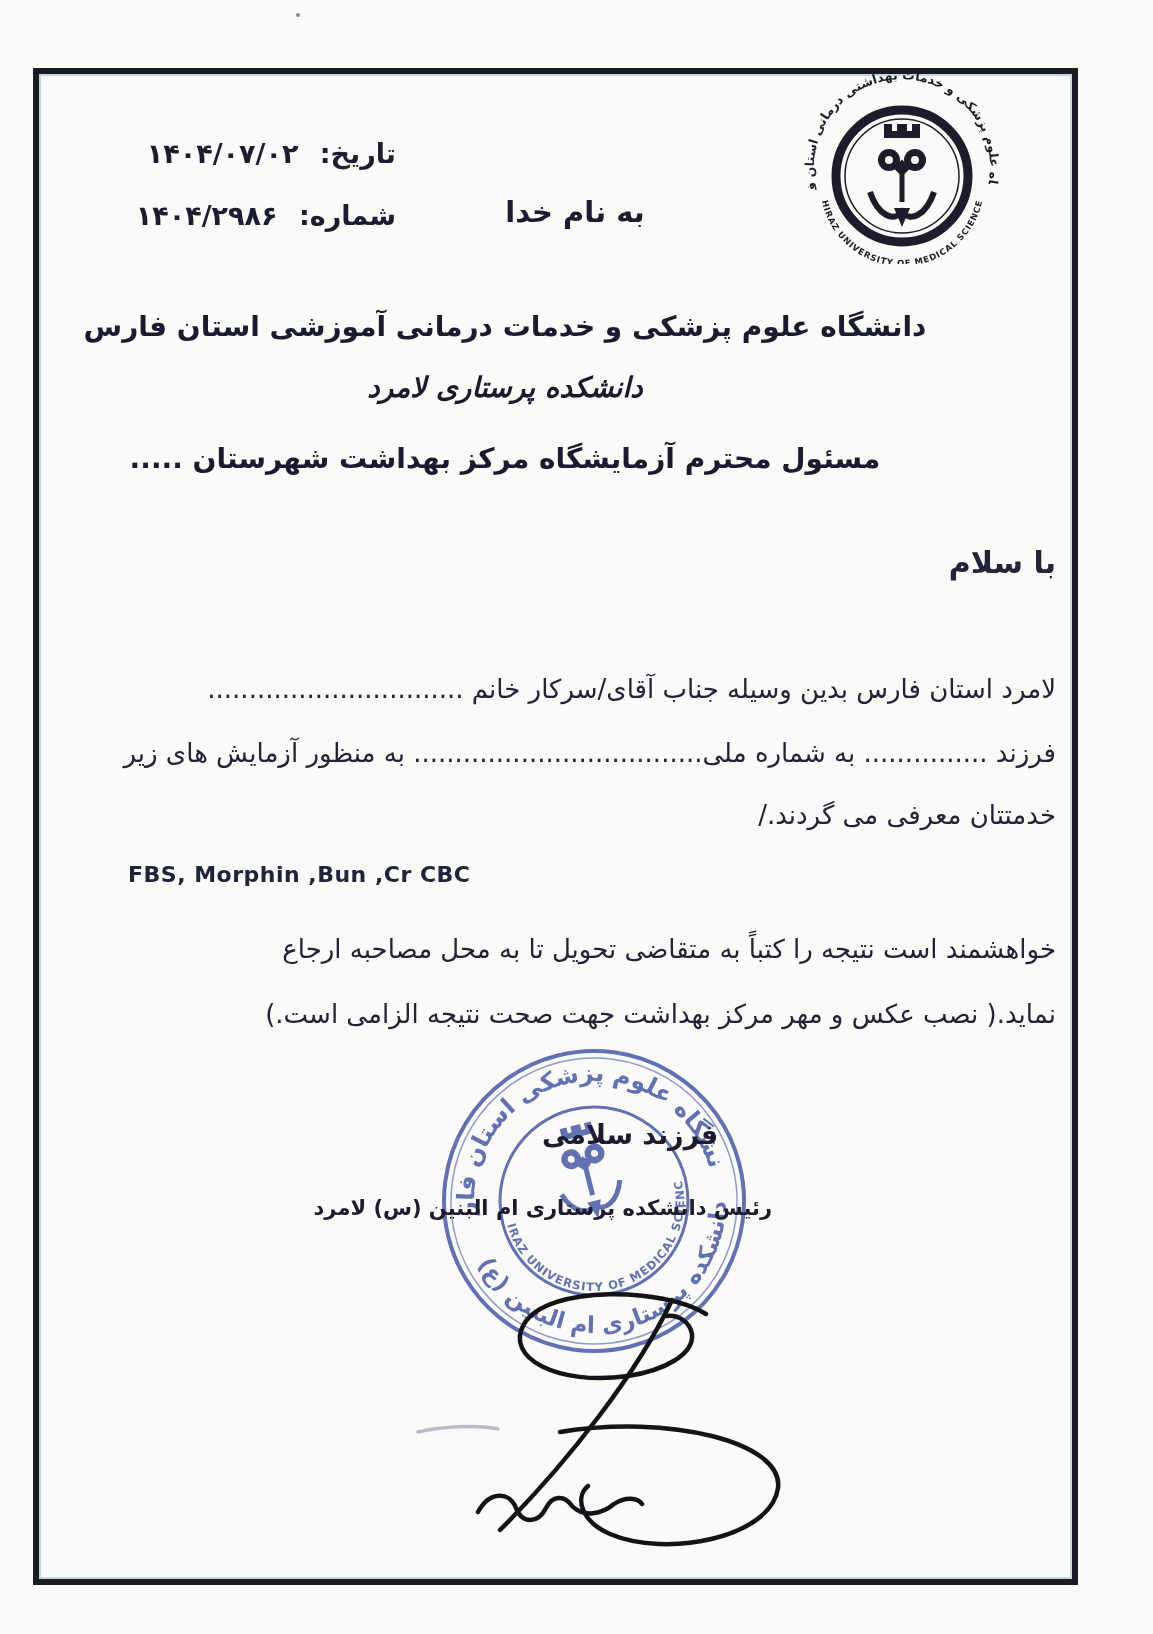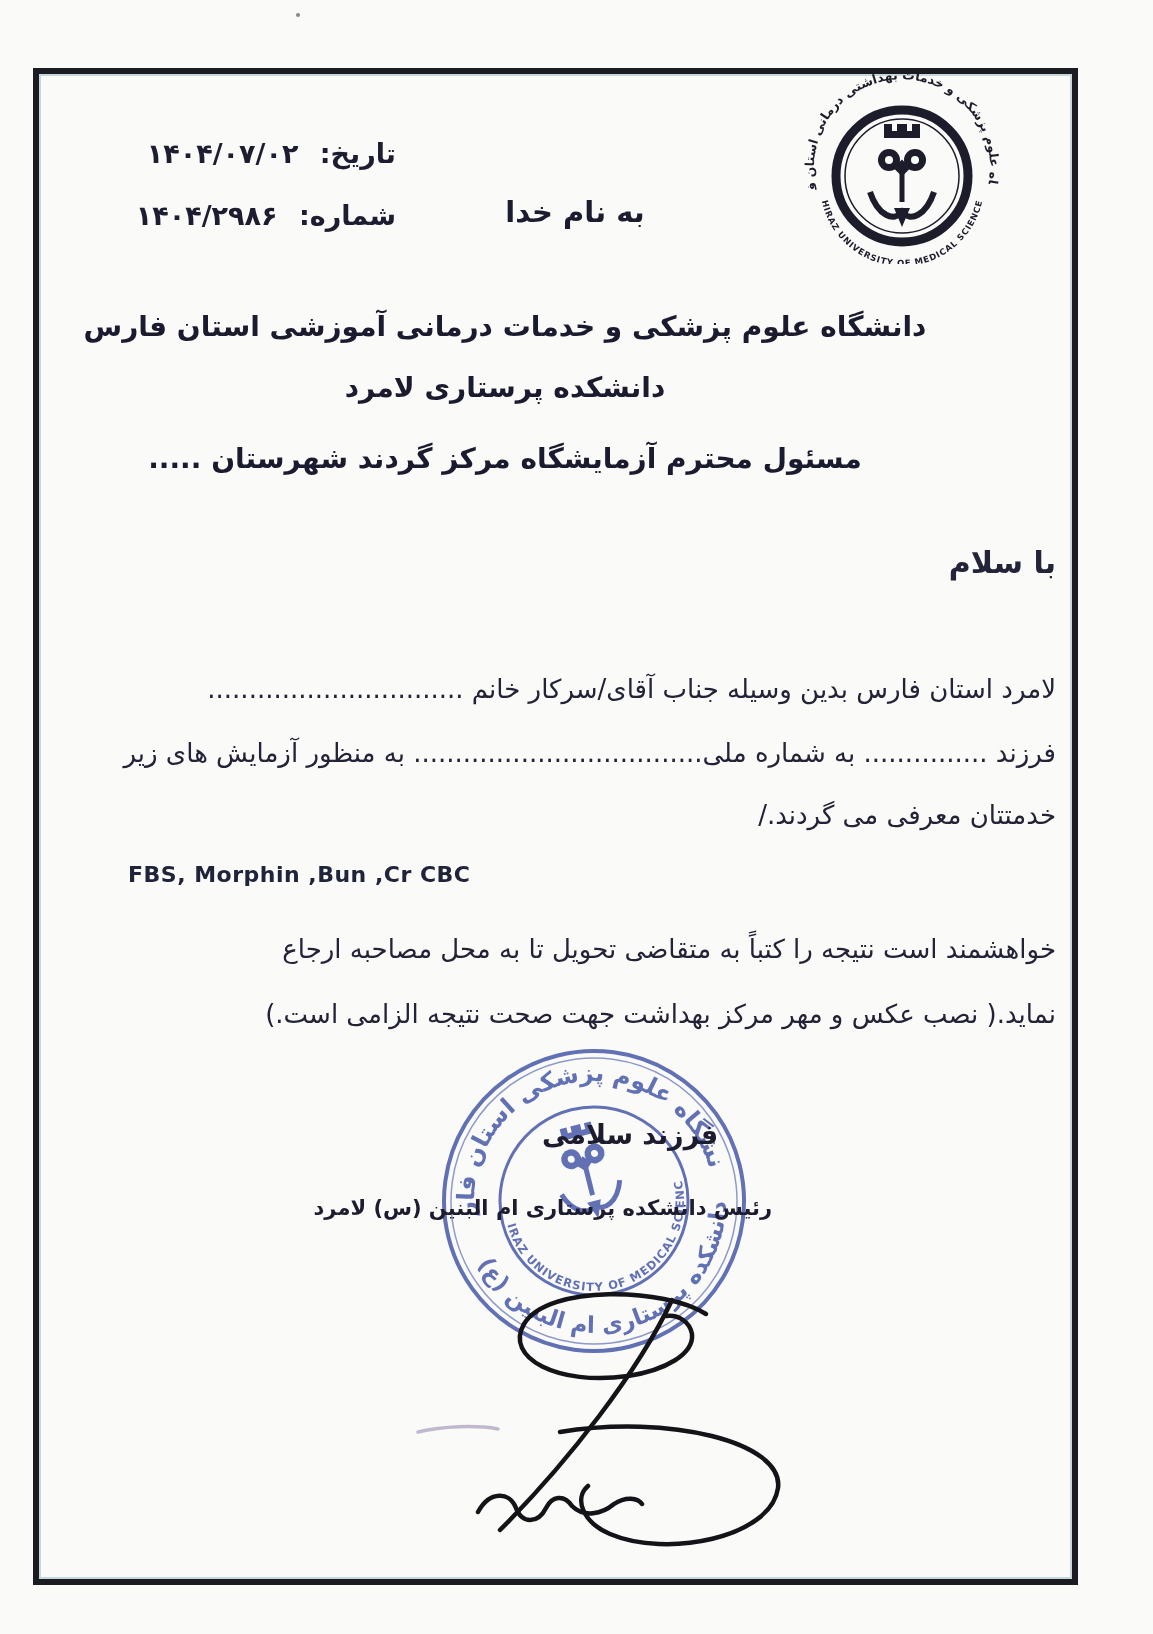--- a/index.html
+++ b/index.html
@@ -30,21 +30,21 @@
   .bismillah{
     position:absolute;left:430px;top:195px;width:290px;
     text-align:center;font-size:29px;font-weight:700;color:#1c1c30;direction:rtl;
   }
   .logo-wrap{position:absolute;left:792px;top:64px;width:215px;height:205px;}
   .heading{
     position:absolute;left:5px;width:1000px;text-align:center;
     direction:rtl;font-weight:700;font-size:28px;color:#1b1b2f;white-space:nowrap;
   }
   .org1{top:310px;}
-  .org2{top:371px;}
+  .org2{top:371px;font-style:italic;}
   .recipient{top:442px;}
   .salam{
     position:absolute;right:141px;top:545px;direction:rtl;
     font-size:30px;font-weight:700;color:#23233a;white-space:nowrap;
   }
   .bline,.rline{
     position:absolute;right:141px;direction:rtl;white-space:nowrap;
     font-size:26px;font-weight:500;color:#232338;
   }
   .b1{top:610px;} .b2{top:674px;margin-left:44px;} .b3{top:738px;} .b4{top:800px;}
@@ -111,21 +111,21 @@
         <path d="M102,144 L110,163 L118,144 Z"></path>
       </g>
       <text font-size="8.5" font-weight="700" letter-spacing="0.8" fill="#1c1c2b">
         <textPath href="#logoBotArc" startOffset="50%" text-anchor="middle">SHIRAZ UNIVERSITY OF MEDICAL SCIENCES</textPath>
       </text>
     </svg>
   </div>
 
   <div class="heading org1">دانشگاه علوم پزشکی و خدمات درمانی آموزشی استان فارس</div>
   <div class="heading org2">دانشکده پرستاری لامرد</div>
-  <div class="heading recipient">مسئول محترم آزمایشگاه مرکز گردند شهرستان .....</div>
+  <div class="heading recipient">مسئول محترم آزمایشگاه مرکز بهداشت شهرستان .....</div>
 
   <div class="salam">با سلام</div>
 
   <div class="bline b2">لامرد استان فارس بدین وسیله جناب آقای/سرکار خانم ...............................</div>
   <div class="bline b3">فرزند ............... به شماره ملی................................... به منظور آزمایش های زیر</div>
   <div class="bline b4">خدمتتان  معرفی می گردند./</div>
 
   <div class="tests">FBS, Morphin ,Bun ,Cr  CBC</div>
 
   <div class="rline r1">خواهشمند است نتیجه را کتباً به متقاضی تحویل تا به محل مصاحبه ارجاع</div>

